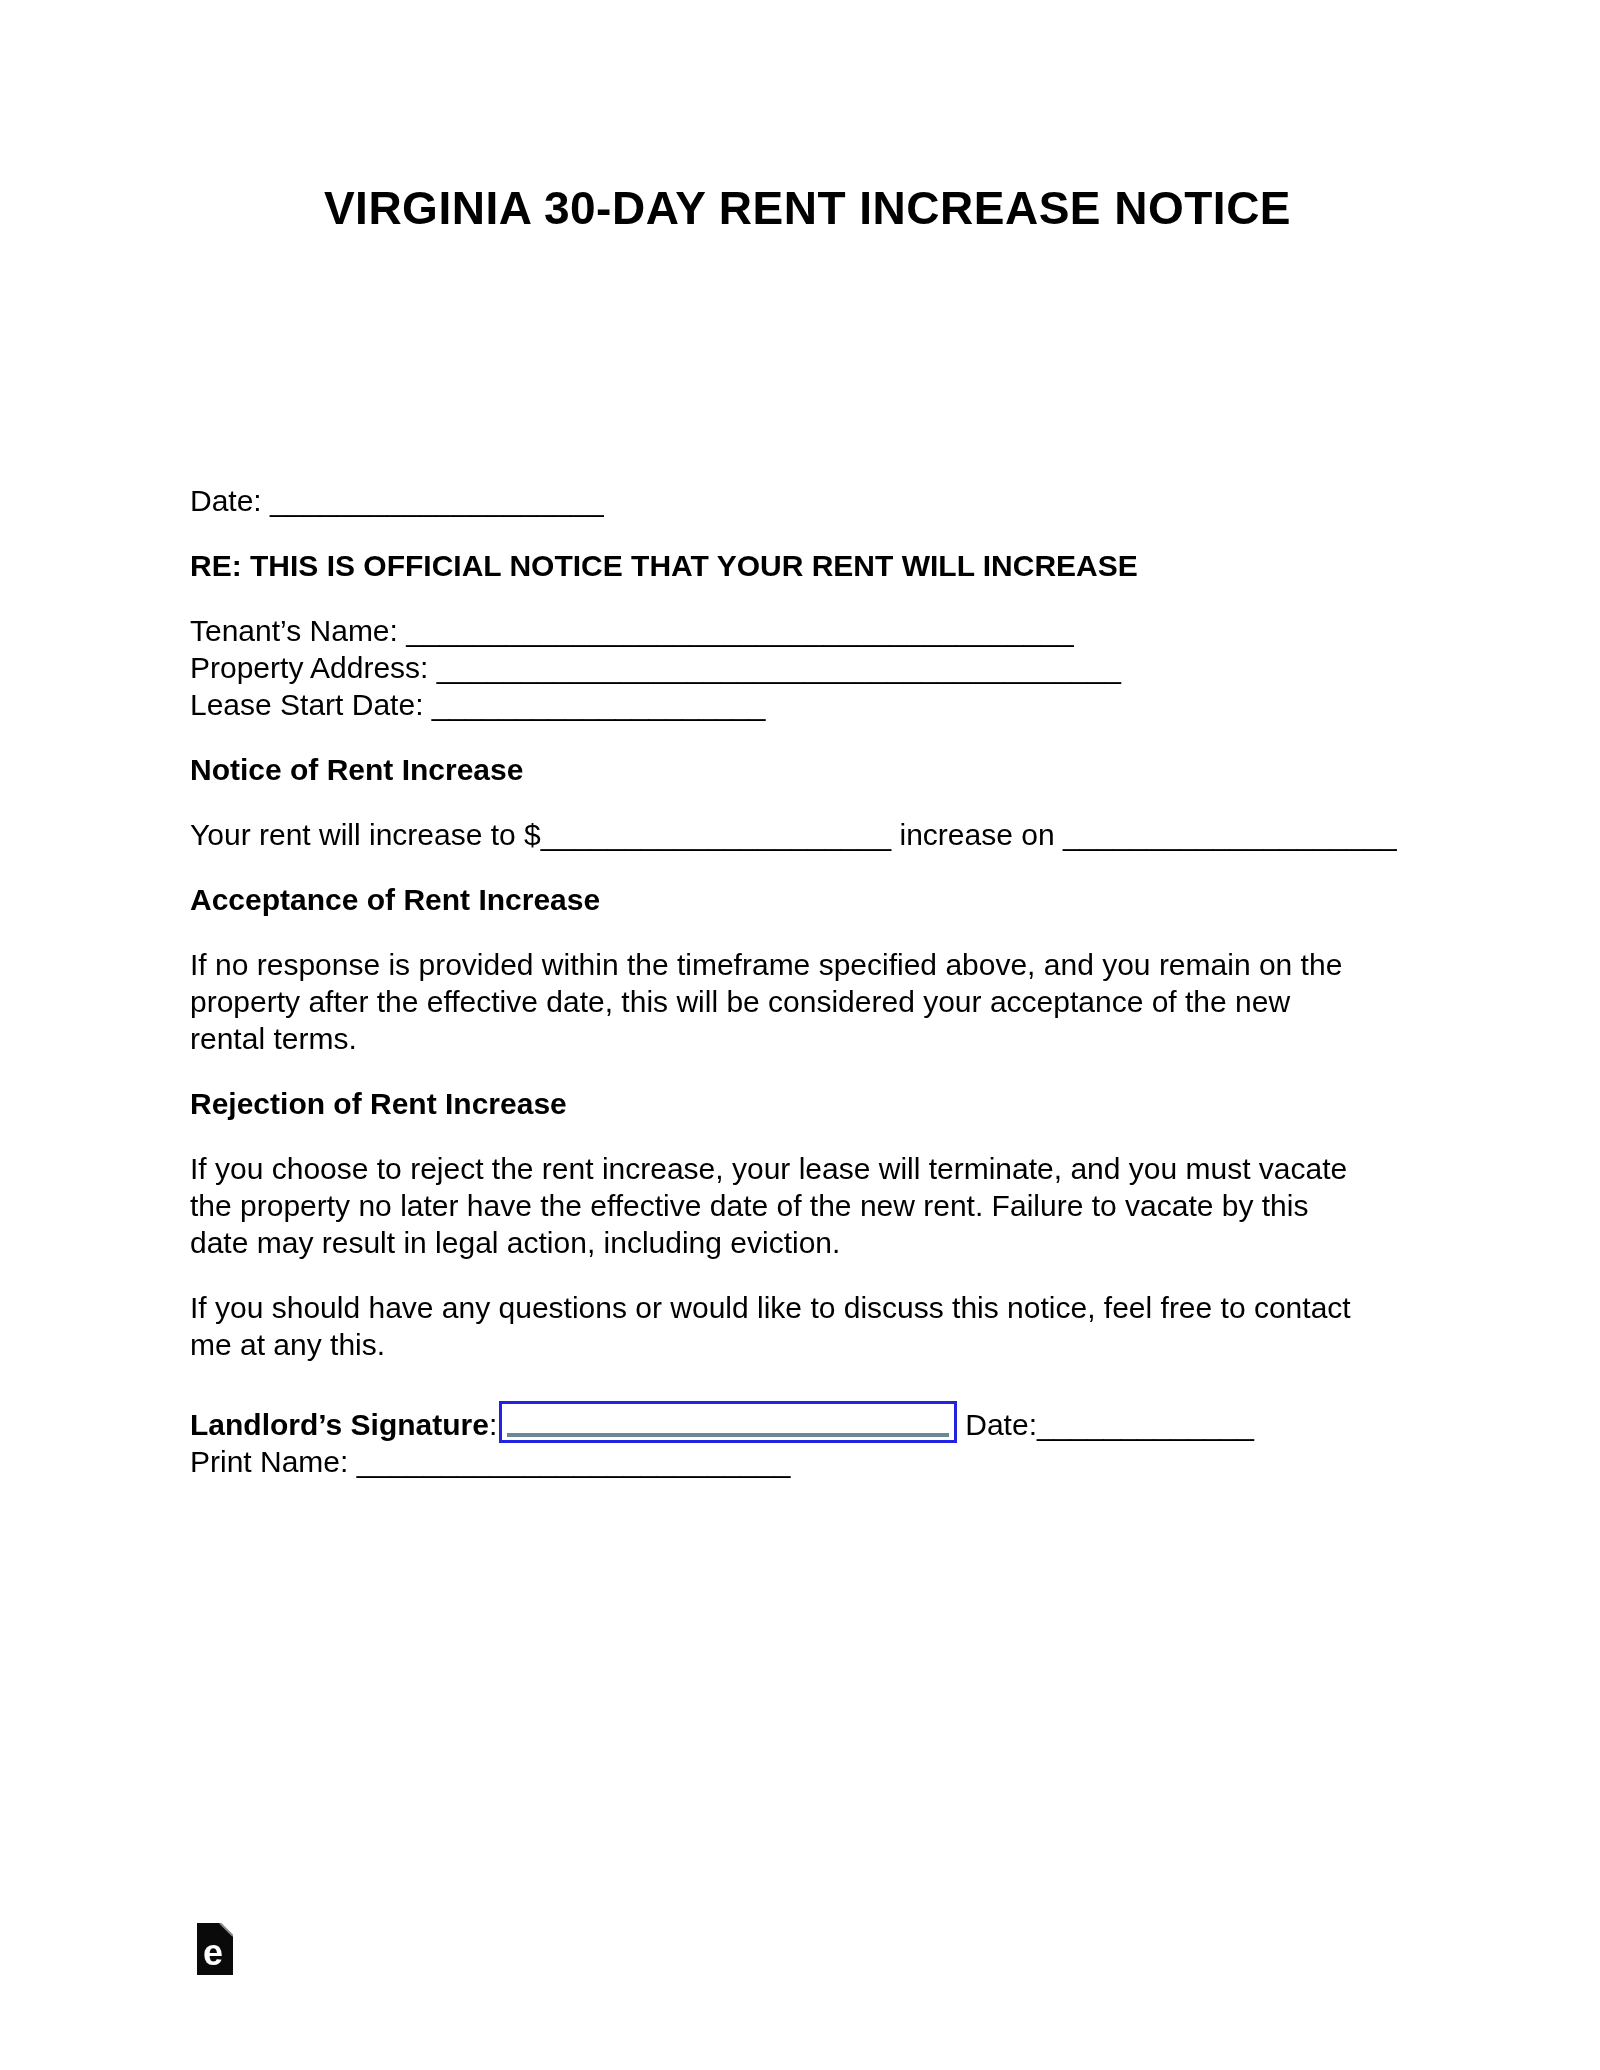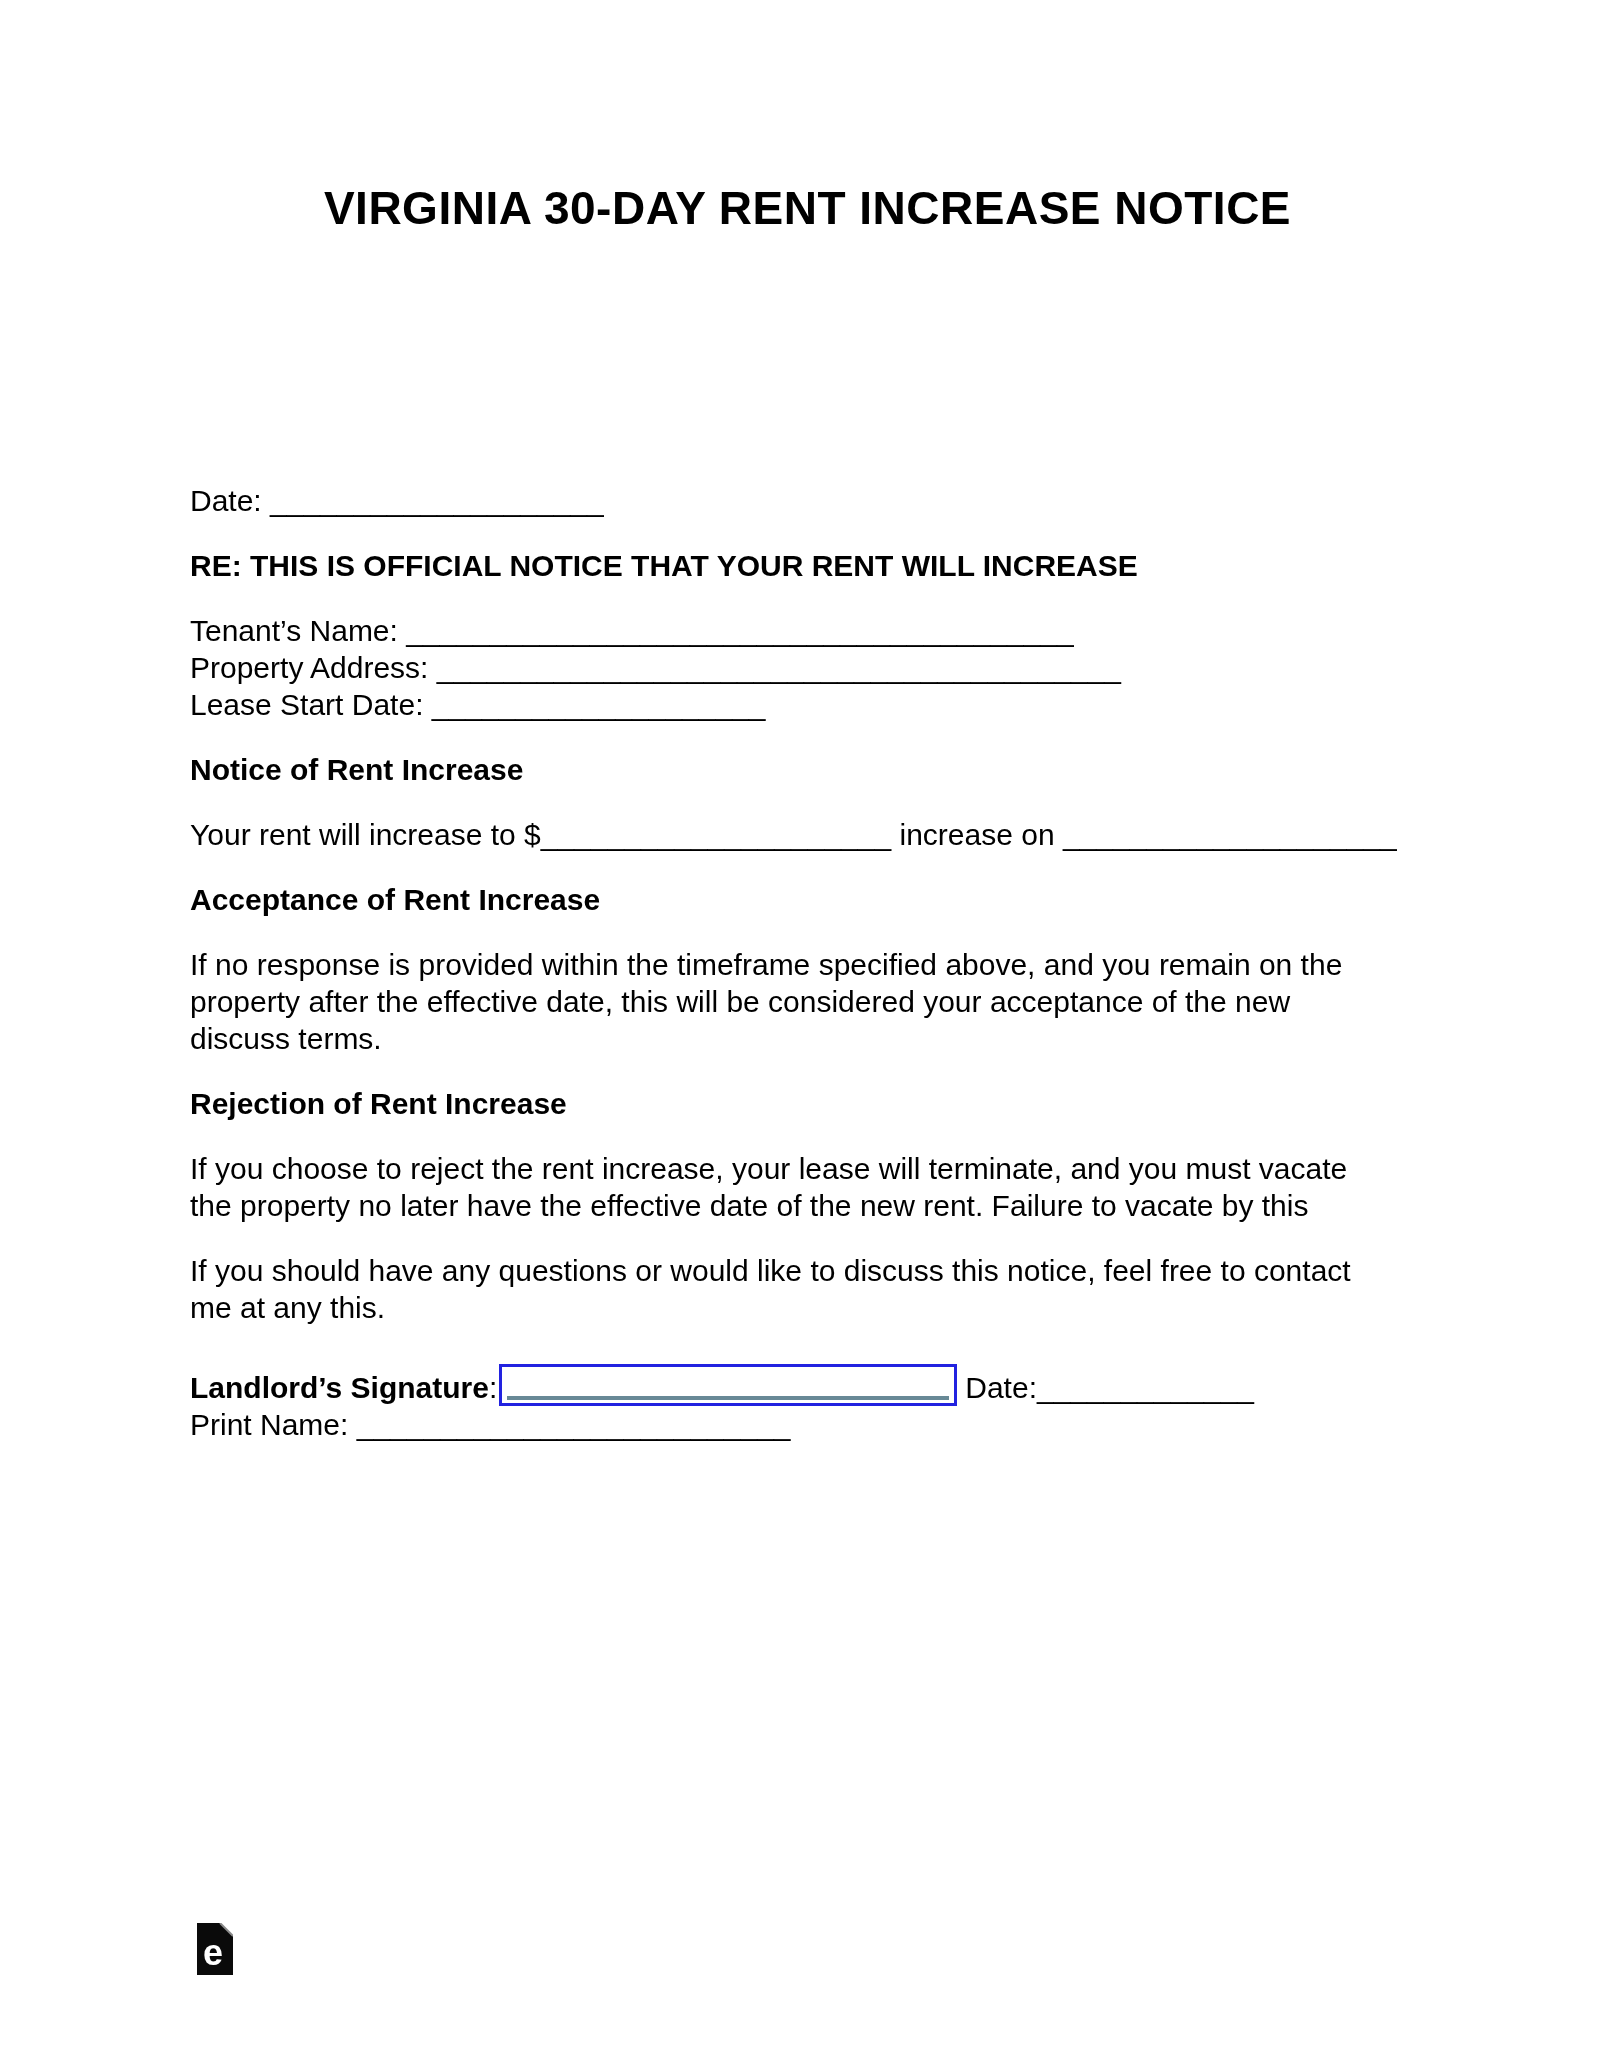--- a/index.html
+++ b/index.html
@@ -60,28 +60,29 @@
     <div class="line">
       <span>Your rent will increase to $</span><span>_____________________</span><span> increase on </span><span>____________________</span>
     </div>
   </div>
 
   <div class="block bold">Acceptance of Rent Increase</div>
 
   <div class="block">
     <div class="line">If no response is provided within the timeframe specified above, and you remain on the</div>
     <div class="line">property after the effective date, this will be considered your acceptance of the new</div>
-    <div class="line">discuss terms.</div>
+    <div class="line">rental terms.</div>
   </div>
 
   <div class="block bold">Rejection of Rent Increase</div>
 
   <div class="block">
     <div class="line">If you choose to reject the rent increase, your lease will terminate, and you must vacate</div>
     <div class="line">the property no later have the effective date of the new rent. Failure to vacate by this</div>
+    <div class="line">date may result in legal action, including eviction.</div>
   </div>
 
   <div class="block">
     <div class="line">If you should have any questions or would like to discuss this notice, feel free to contact</div>
     <div class="line">me at any this.</div>
   </div>
 
   <div class="sig-row">
     <span class="bold">Landlord’s Signature</span>
       <span>:</span>

